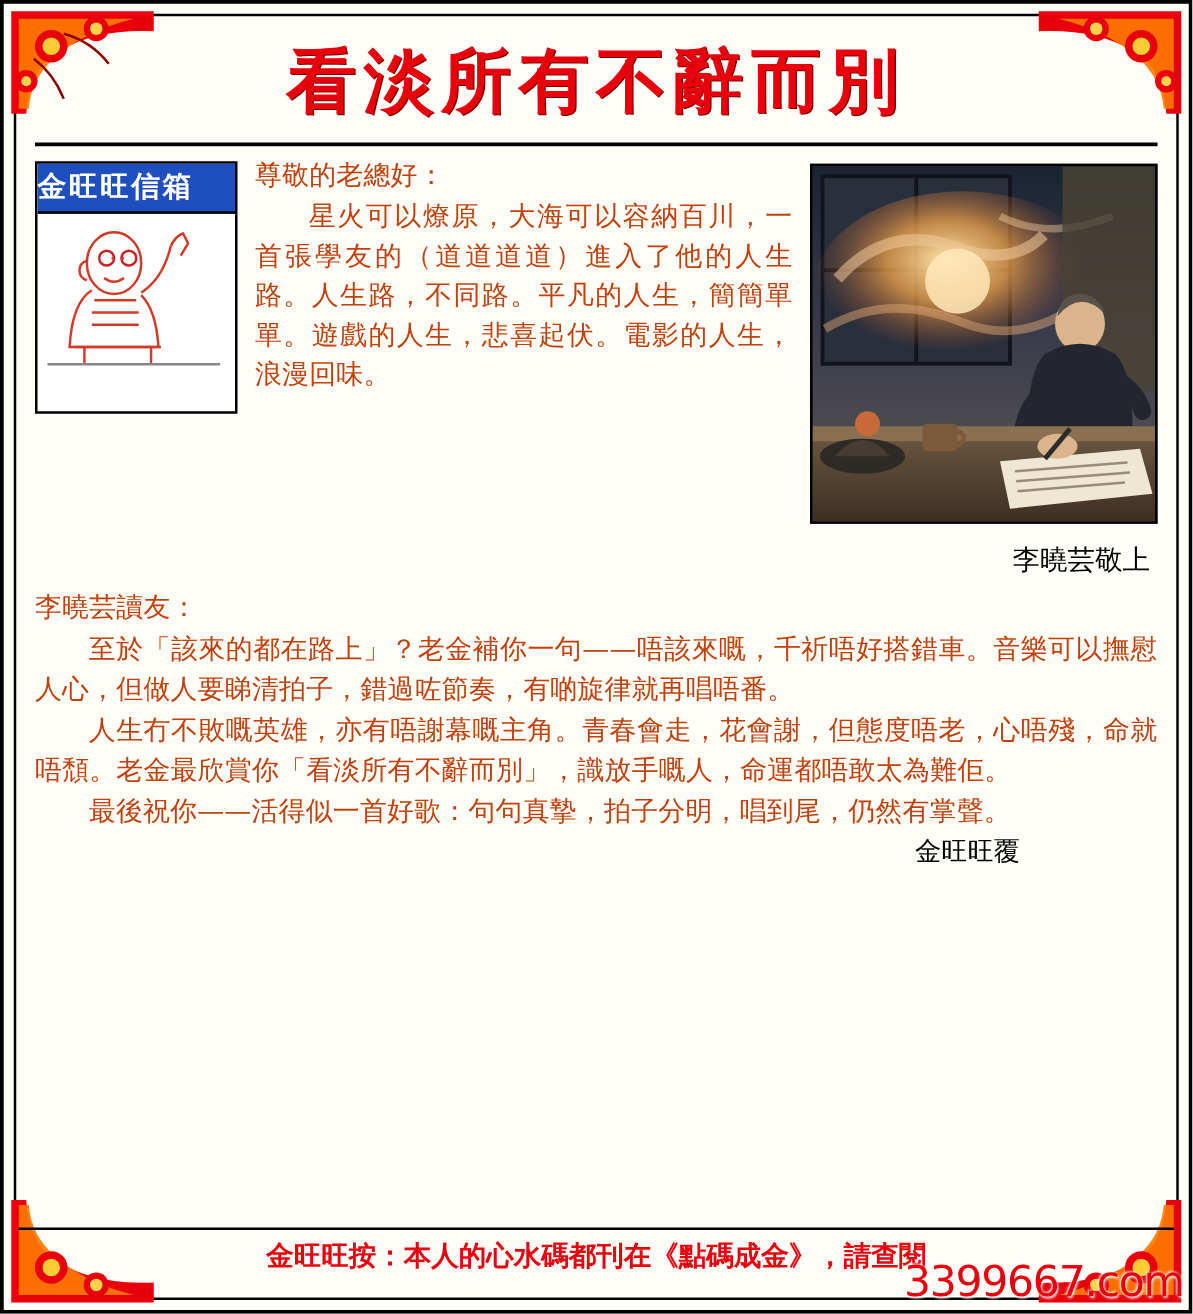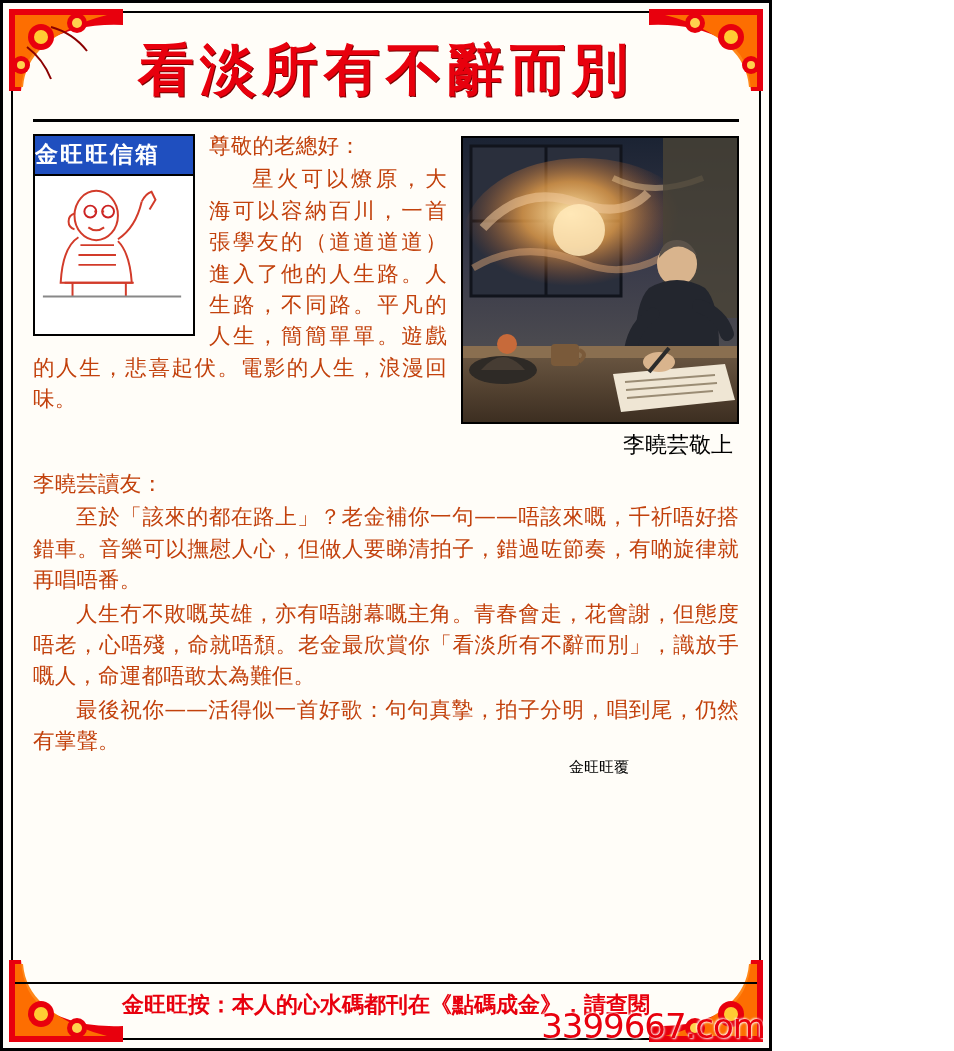--- a/index.html
+++ b/index.html
@@ -6,24 +6,24 @@
   html, body { margin:0; padding:0; }
   body {
     width: 954px; height: 1051px;
     background: #ffffff;
     font-family: "DejaVu Serif", "Liberation Serif", serif;
     position: relative;
     overflow: hidden;
   }
   .page {
     position: relative;
-    width: 772px; height: 1051px;
+    width: 954px; height: 1051px;
     background: #fffdf8;
     border: 3px solid #000;
-    padding: 8px;
+    padding: 3px;
   }
   .inner-border {
     position:absolute;
     left:8px; top:8px; right:8px; bottom:8px;
     border: 2px solid #000;
     pointer-events:none;
   }
   
   .corner {
     position: absolute;
@@ -98,26 +98,26 @@
     text-align: justify;
     text-justify: inter-ideograph;
     color: #c2410c;
     letter-spacing: 0.2px;
   }
   p.body.indent { text-indent: 2em; }
   .salutation { font-size: 22px; margin: 2px 0 2px 0; }
   .signature {
     text-align: right;
     font-size: 22px;
-    margin: 0 0 4px 0;
+    margin: 8px 0 4px 0;
     padding-right: 6px;
   }
   .signature2 {
     text-align: right;
-    font-size: 15px;
+    font-size: 21px;
     margin: 2px 0 2px 0;
     padding-right: 110px;
   }
   .reply-block { clear: both; padding-top: 4px; }
 
   .footer-note {
     position: absolute;
     left: 12px; right: 12px; bottom: 28px;
     text-align: center;
     color: #e8000d;

